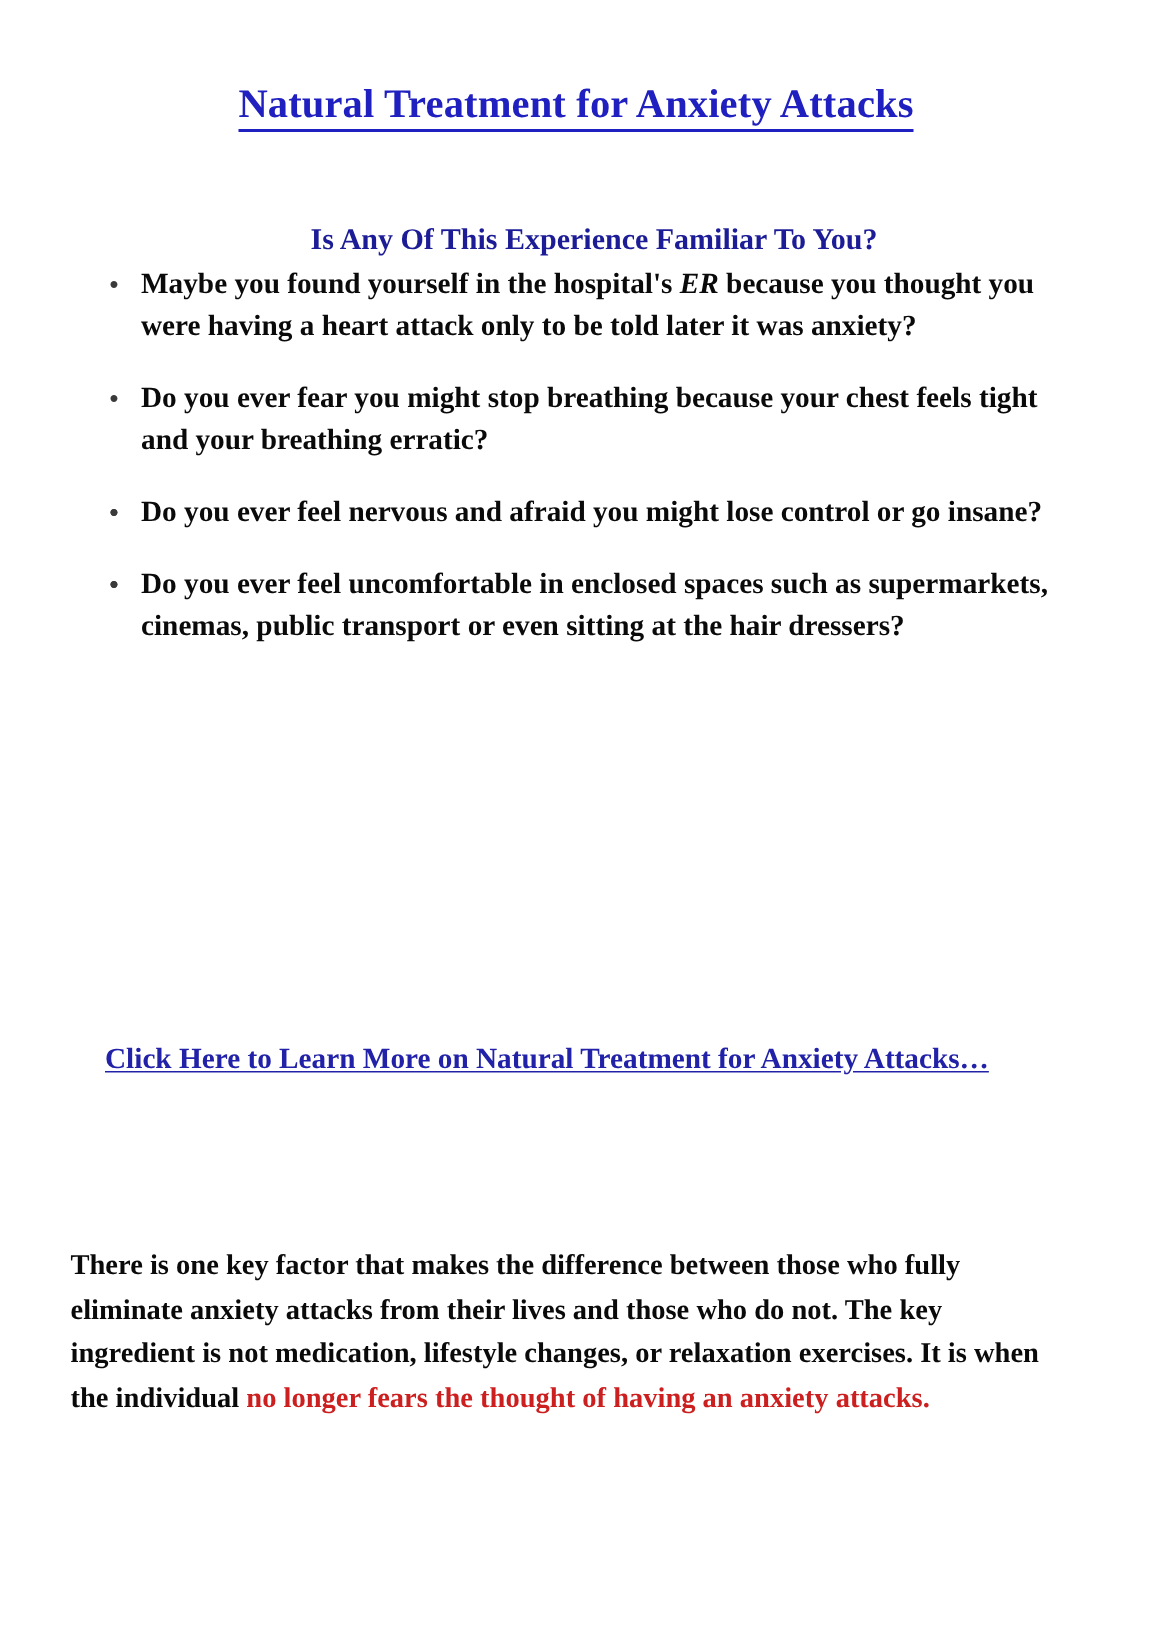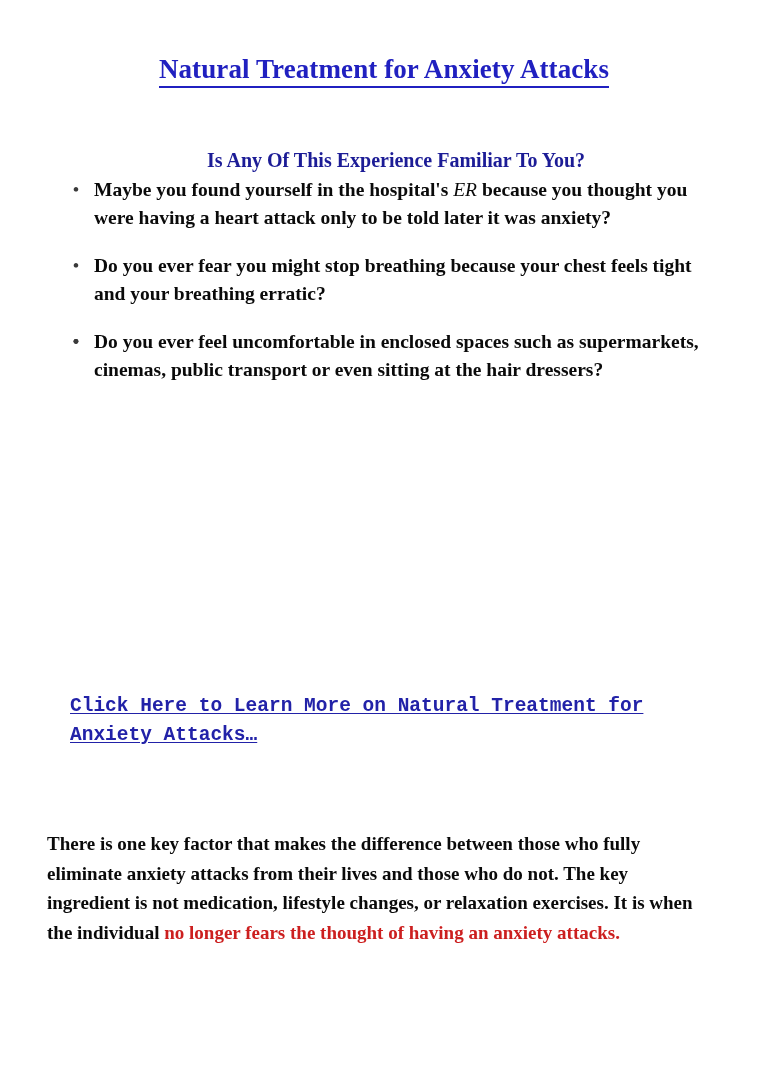--- a/index.html
+++ b/index.html
@@ -89,41 +89,40 @@
     top: 0;
     width: 10px;
     line-height: 28px;
     font-size: 17px;
     color: #3a3a3a;
     text-align: center;
   }
 
   .bullet-text em {
     font-style: italic;
-    font-weight: normal;
+    font-weight: bold;
   }
 
   
   .cta-link-wrap {
     position: absolute;
     left: 70px;
     top: 692px;
     width: 640px;
   }
 
   .cta-link {
     display: inline;
     font-size: 19.5px;
     font-weight: bold;
     line-height: 29px;
     color: #2222a8;
     text-decoration: underline;
     text-underline-offset: 2px;
     cursor: pointer;
-    font-family: Liberation Mono, monospace;
   }
 
   
   .closing-para {
     position: absolute;
     left: 47px;
     top: 810px;
     width: 666px;
     font-size: 19px;
     font-weight: bold;
@@ -157,20 +156,21 @@
       <span class="bullet-marker">•</span>
       <span class="bullet-text"><span>Do you ever fear you might stop breathing because your chest feels tight and your breathing erratic?</span></span>
     </li>
 
     <li class="bullet-item">
       <span class="bullet-marker">•</span>
     </li>
 
     <li class="bullet-item">
       <span class="bullet-marker">•</span>
+      <span class="bullet-text"><span>Do you ever feel nervous and afraid you might lose control or go insane?</span></span>
     </li>
 
     <li class="bullet-item">
       <span class="bullet-marker">•</span>
     </li>
 
     <li class="bullet-item">
       <span class="bullet-marker">•</span>
       <span class="bullet-text"><span>Do you ever feel uncomfortable in enclosed spaces such as supermarkets, cinemas, public transport or even sitting at the hair dressers?</span></span>
     </li>

